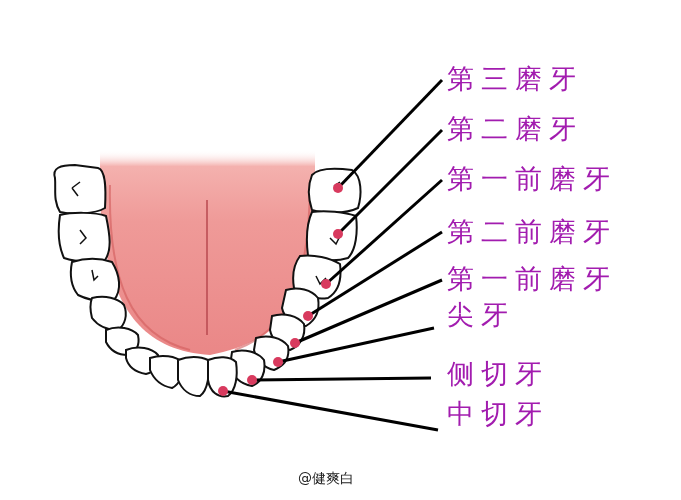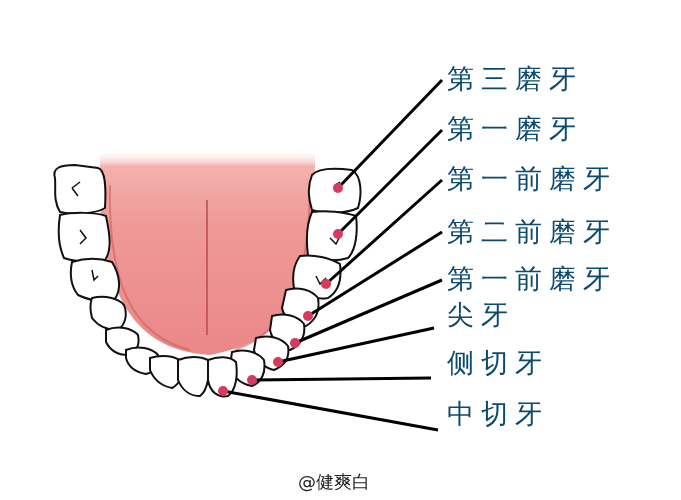--- a/index.html
+++ b/index.html
@@ -1,21 +1,21 @@
 <!DOCTYPE html>
 <html><head>
 <meta charset="utf-8">
 <style>
   html, body { margin: 0; padding: 0; background: #ffffff; }
   body { width: 681px; height: 500px; position: relative; overflow: hidden;
          font-family: "DejaVu Sans", sans-serif; }
   #diagram { position: absolute; left: 0; top: 0; width: 681px; height: 500px; }
-  .label { position: absolute; left: 447px; font-size: 27px; color: #0c4a6e;
+  .label { position: absolute; left: 447px; font-size: 27px; color: #a21caf;
            letter-spacing: 7px; line-height: 30px; white-space: nowrap; text-align: right; }
-  .credit { position: absolute; left: 298px; top: 470px; font-size: 18px;
+  .credit { position: absolute; left: 298px; top: 470px; font-size: 14px;
             color: #222; white-space: nowrap; }
 </style>
 </head>
 <body>
 
 <svg id="diagram" width="681" height="500" viewBox="0 0 681 500" xmlns="http://www.w3.org/2000/svg">
   <defs>
     <linearGradient id="tg" x1="0" y1="0" x2="0" y2="1">
       <stop offset="0" stop-color="#ffffff" stop-opacity="0"></stop>
       <stop offset="0.08" stop-color="#f4b1ae"></stop>
@@ -78,21 +78,21 @@
     <circle cx="326" cy="284" r="5"></circle>
     <circle cx="308" cy="316" r="5"></circle>
     <circle cx="295" cy="343" r="5"></circle>
     <circle cx="278" cy="362" r="5"></circle>
     <circle cx="252" cy="380" r="5"></circle>
     <circle cx="223" cy="391" r="5"></circle>
   </g>
 </svg>
 
 <div class="label" style="top:64px">第三磨牙</div>
-<div class="label" style="top:114px">第一磨牙</div>
+<div class="label" style="top:114px">第二磨牙</div>
 <div class="label" style="top:164px">第一前磨牙</div>
 <div class="label" style="top:217px">第二前磨牙</div>
 <div class="label" style="top:264px">第一前磨牙</div>
 <div class="label" style="top:300px">尖牙</div>
-<div class="label" style="top:348px">侧切牙</div>
+<div class="label" style="top:359px">侧切牙</div>
 <div class="label" style="top:399px">中切牙</div>
 
 <div class="credit">@健爽白</div>
 
 </body></html>

